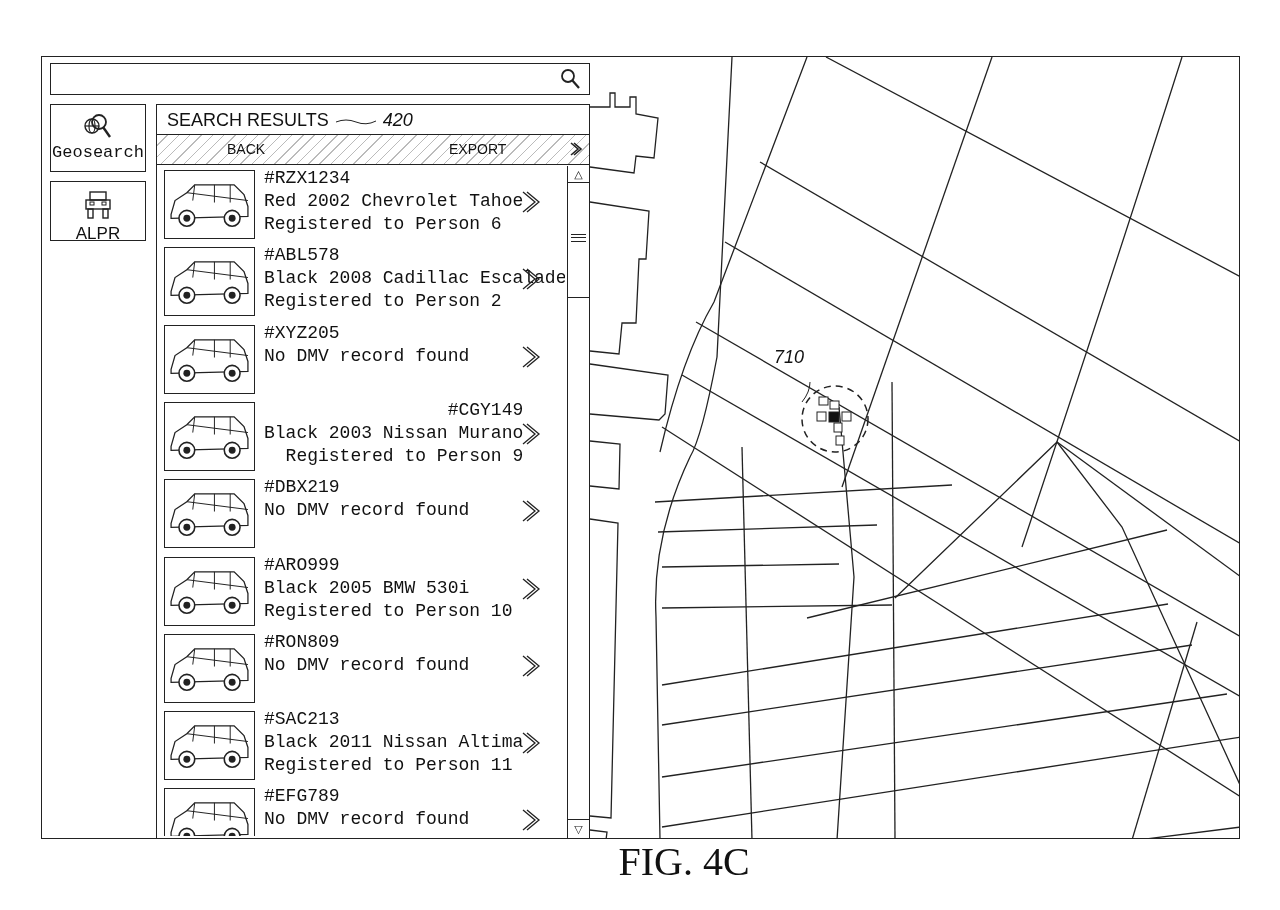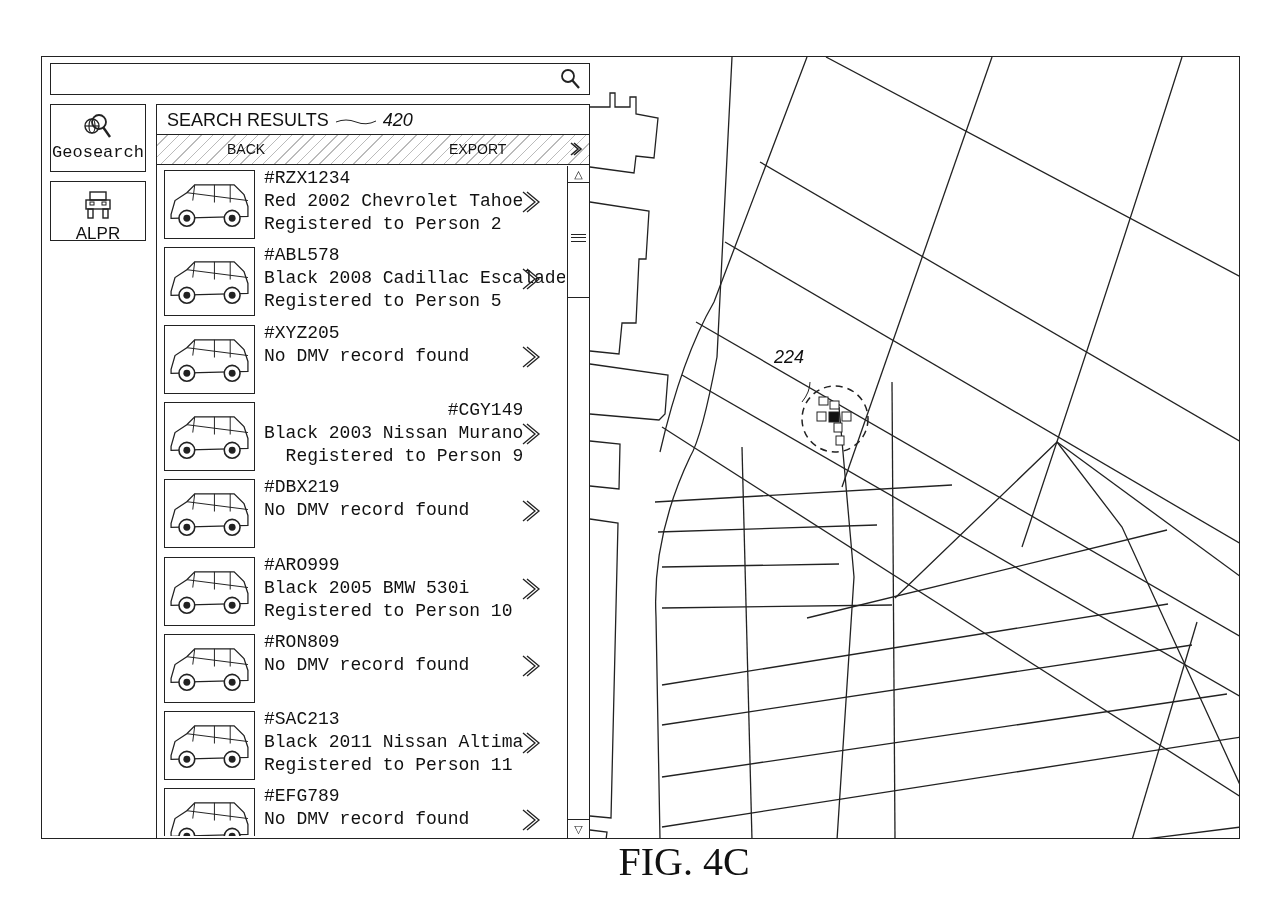--- a/index.html
+++ b/index.html
@@ -88,21 +88,21 @@
       <rect x="777" y="340" width="9" height="8" fill="#fff" stroke="#222"></rect>
       <rect x="788" y="344" width="9" height="8" fill="#fff" stroke="#222"></rect>
       <rect x="775" y="355" width="9" height="9" fill="#fff" stroke="#222"></rect>
       <rect x="787" y="355" width="10" height="10" fill="#111" stroke="#222"></rect>
       <rect x="800" y="355" width="9" height="9" fill="#fff" stroke="#222"></rect>
       <rect x="792" y="366" width="8" height="9" fill="#fff" stroke="#222"></rect>
       <rect x="794" y="379" width="8" height="9" fill="#fff" stroke="#222"></rect>
     </g>
   </svg>
 
-  <span class="marker-label">224</span>
+  <span class="marker-label">710</span>
 
   <div class="search-bar">
     <input placeholder="" style="">
     <svg class="search-icon" viewBox="0 0 24 24">
       <circle cx="9" cy="9" r="6" fill="none" stroke="#222" stroke-width="1.8"></circle>
       <line x1="13" y1="13" x2="20" y2="21" stroke="#222" stroke-width="2.2"></line>
     </svg>
   </div>
 
   <div class="nav-btn nav-geo">
@@ -152,41 +152,41 @@
         <path d="M30 14 L28 30 M50 14 L50 32 M66 14 L66 32 M22 22 L84 30" fill="none" stroke="#222" stroke-width="1"></path>
         <circle cx="22" cy="48" r="8" fill="#fff" stroke="#222" stroke-width="1.6"></circle>
         <circle cx="22" cy="48" r="3.5" fill="#222"></circle>
         <circle cx="68" cy="48" r="8" fill="#fff" stroke="#222" stroke-width="1.6"></circle>
         <circle cx="68" cy="48" r="3.5" fill="#222"></circle>
       </svg>
     </div>
     <div class="txt">
       <div class="p">#RZX1234</div>
       <div class="l1">Red 2002 Chevrolet  Tahoe</div>
-      <div class="l2">Registered to Person 2</div>
+      <div class="l2">Registered to Person 6</div>
     </div>
     <svg class="chev" viewBox="0 0 22 28">
       <path d="M4 4 L16 14 L4 24 M8 4 L20 14 L8 24" fill="none" stroke="#222" stroke-width="1.3"></path>
     </svg>
   </div>
         <div class="item" style="top: 77.3px;">
     <div class="thumb">
       <svg viewBox="0 0 90 68">
         <path d="M6 44 L10 30 L22 22 L30 14 L70 14 L80 24 L84 36 L84 46 L6 48 Z" fill="none" stroke="#222" stroke-width="1.3"></path>
         <path d="M30 14 L28 30 M50 14 L50 32 M66 14 L66 32 M22 22 L84 30" fill="none" stroke="#222" stroke-width="1"></path>
         <circle cx="22" cy="48" r="8" fill="#fff" stroke="#222" stroke-width="1.6"></circle>
         <circle cx="22" cy="48" r="3.5" fill="#222"></circle>
         <circle cx="68" cy="48" r="8" fill="#fff" stroke="#222" stroke-width="1.6"></circle>
         <circle cx="68" cy="48" r="3.5" fill="#222"></circle>
       </svg>
     </div>
     <div class="txt">
       <div class="p">#ABL578</div>
       <div class="l1">Black 2008 Cadillac Escalade</div>
-      <div class="l2">Registered to Person 5</div>
+      <div class="l2">Registered to Person 2</div>
     </div>
     <svg class="chev" viewBox="0 0 22 28">
       <path d="M4 4 L16 14 L4 24 M8 4 L20 14 L8 24" fill="none" stroke="#222" stroke-width="1.3"></path>
     </svg>
   </div>
         <div class="item" style="top: 154.6px;">
     <div class="thumb">
       <svg viewBox="0 0 90 68">
         <path d="M6 44 L10 30 L22 22 L30 14 L70 14 L80 24 L84 36 L84 46 L6 48 Z" fill="none" stroke="#222" stroke-width="1.3"></path>
         <path d="M30 14 L28 30 M50 14 L50 32 M66 14 L66 32 M22 22 L84 30" fill="none" stroke="#222" stroke-width="1"></path>

